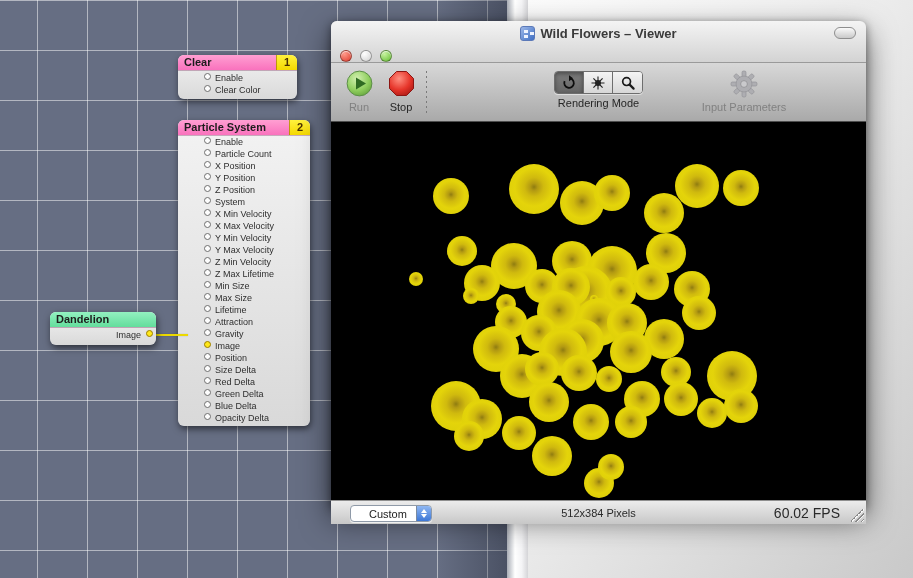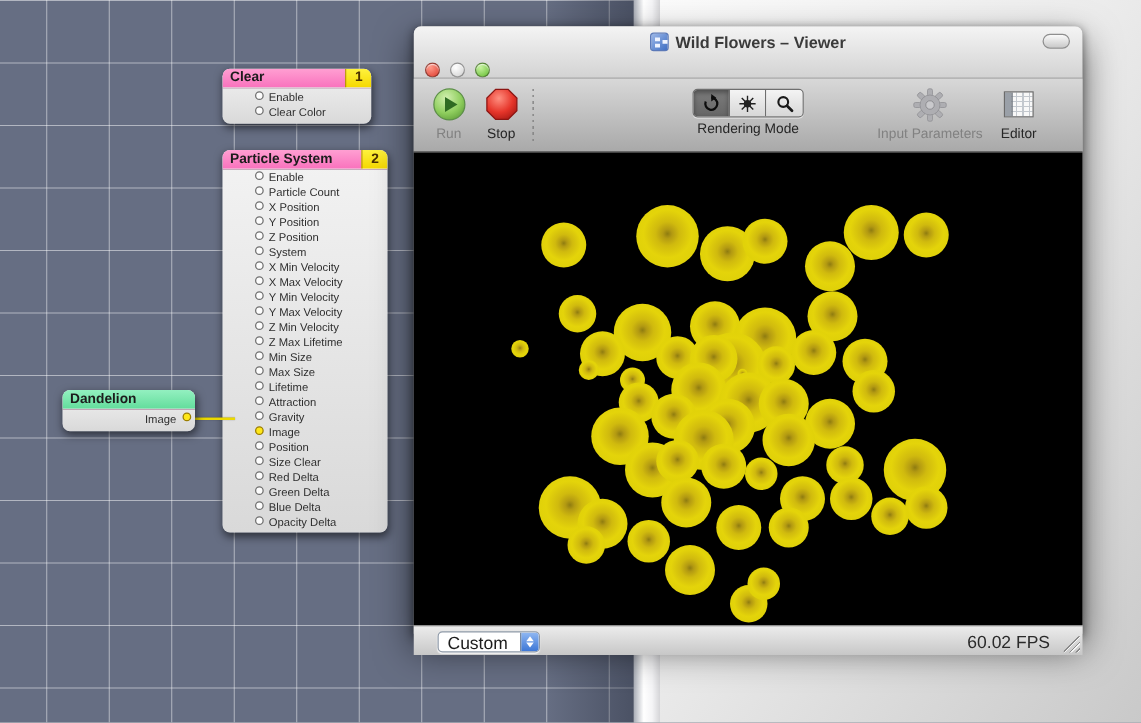--- a/index.html
+++ b/index.html
@@ -141,21 +141,21 @@
           rgba(221,207,8,0) 100%); }
 
   
   #statusbar { height:24px; background:linear-gradient(#ececec,#c7c7c7);
         border-top:1px solid #8f8f8f; position:relative;
         display:flex; align-items:center; }
   #size-popup { position:absolute; left:19px; top:4px; width:82px; height:17px;
         background:#fff; border:1px solid #8f9aa8; border-radius:4px;
         display:flex; align-items:center; overflow:hidden;
         box-shadow:0 1px 1px rgba(255,255,255,.8); }
-  #size-popup .popup-text { flex:1; font-size:14px; color:#1c1c1c; padding-left:7px; }
+  #size-popup .popup-text { flex:1; font-size:11px; color:#1c1c1c; padding-left:18px; }
   #size-popup .stepper { width:15px; height:100%;
         background:linear-gradient(#8fb7f2,#3d77d6);
         border-left:1px solid #7a8aa0; position:relative; }
   .stepper::before { content:""; position:absolute; left:4px; top:3px;
         border-left:3.5px solid transparent; border-right:3.5px solid transparent;
         border-bottom:4px solid #fff; }
   .stepper::after { content:""; position:absolute; left:4px; bottom:3px;
         border-left:3.5px solid transparent; border-right:3.5px solid transparent;
         border-top:4px solid #fff; }
   #dimensions { position:absolute; left:0; right:0; text-align:center;
@@ -275,21 +275,21 @@
         <div class="port-row">
           <span class="port-dot connected"></span>
           <span class="port-label">Image</span>
         </div>
         <div class="port-row">
           <span class="port-dot"></span>
           <span class="port-label">Position</span>
         </div>
         <div class="port-row">
           <span class="port-dot"></span>
-          <span class="port-label">Size Clear</span>
+          <span class="port-label">Size Delta</span>
         </div>
         <div class="port-row">
           <span class="port-dot"></span>
           <span class="port-label">Red Delta</span>
         </div>
         <div class="port-row">
           <span class="port-dot"></span>
           <span class="port-label">Green Delta</span>
         </div>
         <div class="port-row">
@@ -414,26 +414,20 @@
                 <rect x="21" y="12" width="6" height="4" rx="1.4" transform="rotate(45 14 14)"></rect>
               </g>
               <circle cx="14" cy="14" r="8"></circle>
             </g>
             <circle cx="14" cy="14" r="3.4" fill="#c9c9cc" stroke="#8f8f93" stroke-width="0.8"></circle>
           </svg>
         </div>
         <div class="tb-label disabled">Input Parameters</div>
       </div>
 
-      <div class="tb-item" id="tb-editor">
-        <div class="tb-icon">
-            <div id="editor-icon"></div>
-          </div>
-        <div class="tb-label">Editor</div>
-      </div>
     </div>
 
     <div id="render-area">
         <div class="particle" style="left: 102px; top: 56px; width: 36px; height: 36px;"></div>
         <div class="particle" style="left: 178px; top: 42px; width: 50px; height: 50px;"></div>
         <div class="particle" style="left: 229px; top: 59px; width: 44px; height: 44px;"></div>
         <div class="particle" style="left: 263px; top: 53px; width: 36px; height: 36px;"></div>
         <div class="particle" style="left: 313px; top: 71px; width: 40px; height: 40px;"></div>
         <div class="particle" style="left: 344px; top: 42px; width: 44px; height: 44px;"></div>
         <div class="particle" style="left: 392px; top: 48px; width: 36px; height: 36px;"></div>
@@ -484,18 +478,19 @@
         <div class="particle" style="left: 393px; top: 267px; width: 34px; height: 34px;"></div>
         <div class="particle" style="left: 366px; top: 276px; width: 30px; height: 30px;"></div>
         <div class="particle" style="left: 267px; top: 332px; width: 26px; height: 26px;"></div>
       </div>
 
     <div id="statusbar">
       <div id="size-popup">
         <div class="popup-text">Custom</div>
         <div class="stepper"></div>
       </div>
+      <div id="dimensions">512x384 Pixels</div>
       <div id="fps">60.02 FPS</div>
       <div id="resize-grip"></div>
     </div>
   </div>
 
 </div>
 
 </body></html>

